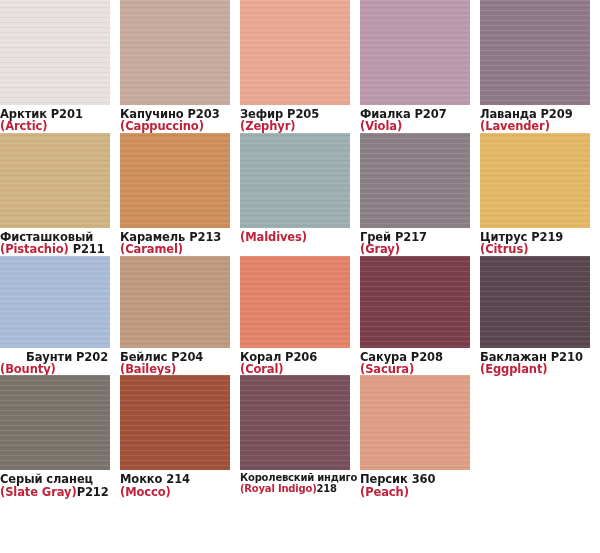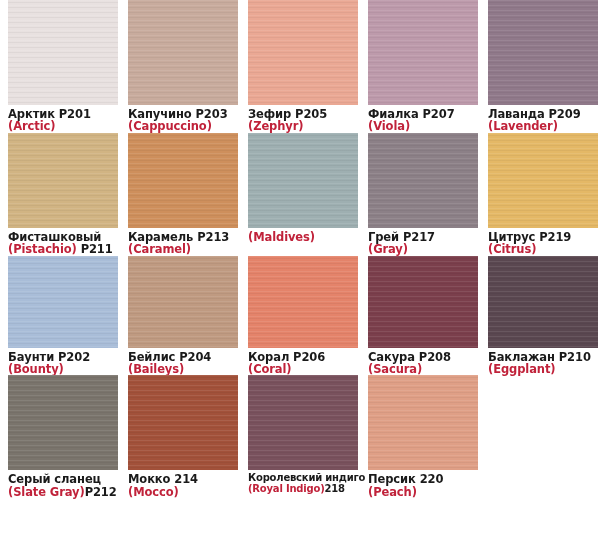--- a/index.html
+++ b/index.html
@@ -19,21 +19,20 @@
     height: 553px;
     background: #ffffff;
   }
   .swatch-row {
     display: flex;
     width: 600px;
   }
   .swatch-cell {
     width: 120px;
     box-sizing: border-box;
-    padding-left: 8px;
   }
   .swatch-chip {
     width: 110px;
     position: relative;
     overflow: hidden;
     background-repeat: repeat;
   }
   
   .swatch-chip::after {
     content: "";
@@ -154,21 +153,21 @@
         <div class="swatch-caption">
           <span class="name-ru" style="color: rgb(26, 26, 26);">Цитрус P219</span>
           <span class="name-en" style="color: rgb(192, 34, 58);">(Citrus)</span>
         </div>
       </div>
     </div>
     <div class="swatch-row">
       <div class="swatch-cell">
         <div class="swatch-chip" style="background: rgb(169, 189, 216); height: 92px;"></div>
         <div class="swatch-caption">
-          <span class="name-ru" style="color: rgb(26, 26, 26);">Баунти P202</span>
+          <span class="name-ru" style="color: rgb(26, 26, 26); margin-left: 26px;">Баунти P202</span>
           <span class="name-en" style="color: rgb(192, 34, 58);">(Bounty)</span>
         </div>
       </div>
       <div class="swatch-cell">
         <div class="swatch-chip" style="background: rgb(191, 154, 129); height: 92px;"></div>
         <div class="swatch-caption">
           <span class="name-ru" style="color: rgb(26, 26, 26);">Бейлис P204</span>
           <span class="name-en" style="color: rgb(192, 34, 58);">(Baileys)</span>
         </div>
       </div>
@@ -212,18 +211,18 @@
       <div class="swatch-cell">
         <div class="swatch-chip" style="background: rgb(121, 81, 93); height: 95px;"></div>
         <div class="swatch-caption">
           <span class="name-ru compact" style="color: rgb(26, 26, 26);">Королевский индиго</span>
           <span class="name-en compact" style="color: rgb(192, 34, 58);">(Royal Indigo)<span class="code-en" style="color: rgb(26, 26, 26);">218</span></span>
         </div>
       </div>
       <div class="swatch-cell">
         <div class="swatch-chip" style="background: rgb(223, 159, 134); height: 95px;"></div>
         <div class="swatch-caption">
-          <span class="name-ru" style="color: rgb(26, 26, 26);">Персик 220</span>
+          <span class="name-ru" style="color: rgb(26, 26, 26);">Персик 360</span>
           <span class="name-en" style="color: rgb(192, 34, 58);">(Peach)</span>
         </div>
       </div>
     </div>
   </div>
 
 </body></html>

